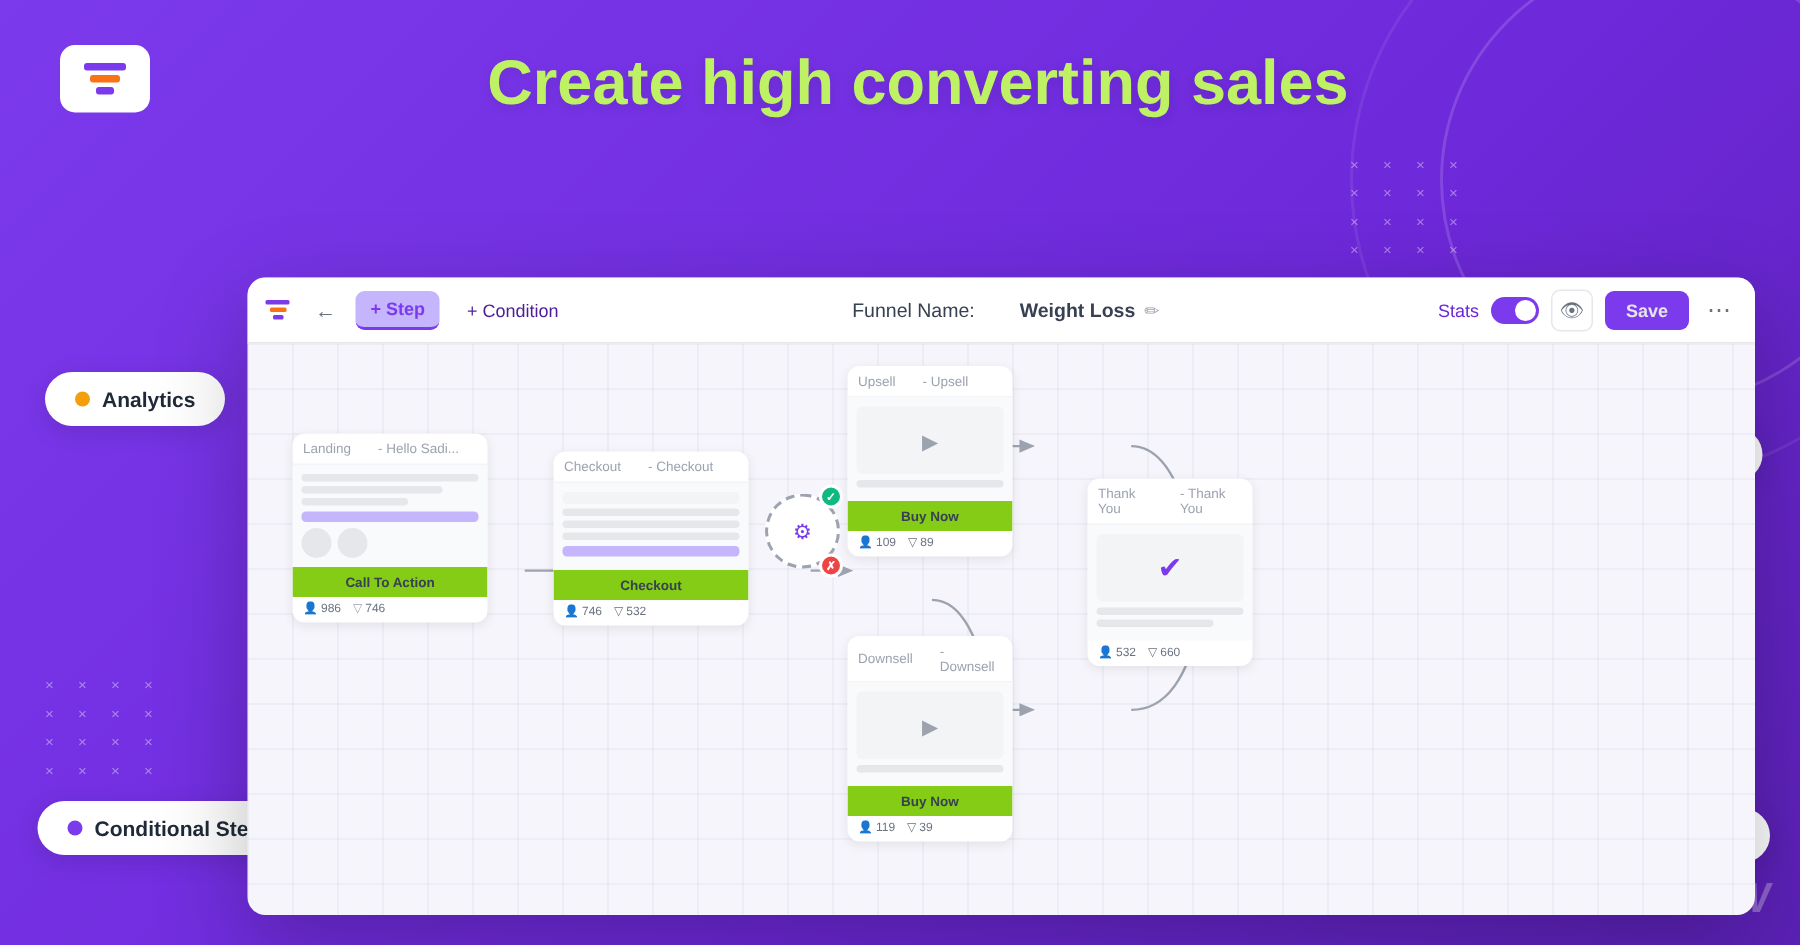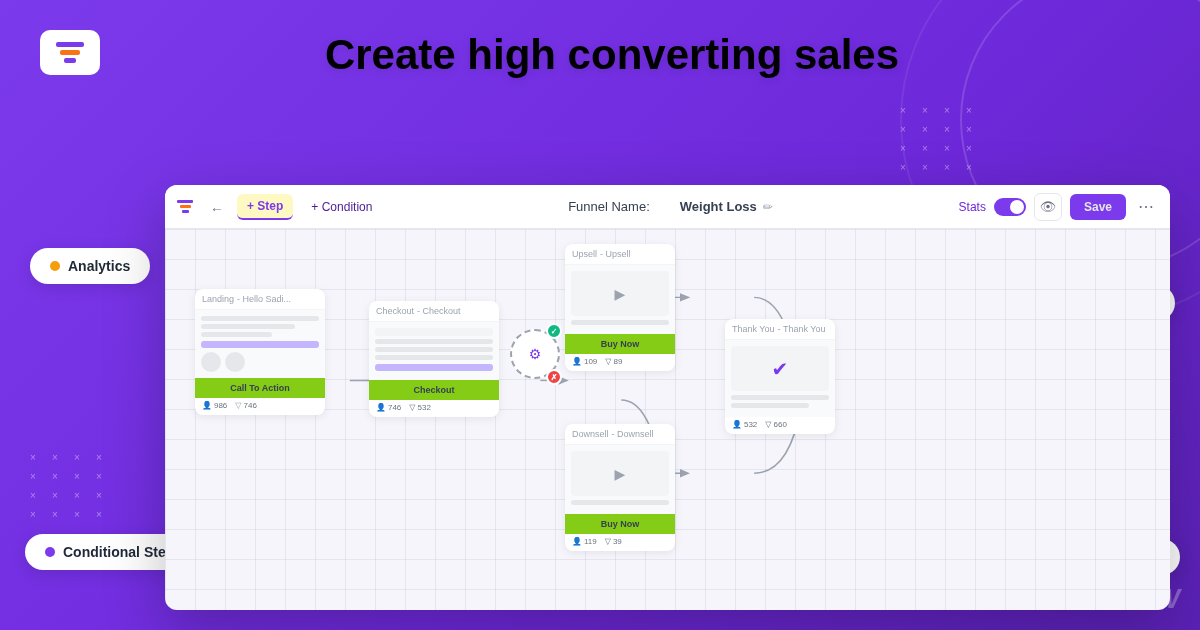--- a/index.html
+++ b/index.html
@@ -88,21 +88,21 @@
     .logo-funnel div:nth-child(3) { width: 12px; height: 5px; background: #7c3aed; }
 
     
     .headline {
       position: absolute;
       top: 30px;
       left: 0; right: 0;
       text-align: center;
     }
     .headline h1 {
-      color: #000000;
+      color: #bef264;
       font-size: 42px;
       font-weight: 800;
       line-height: 1.2;
       text-shadow: 0 2px 8px rgba(0,0,0,0.1);
       padding-left: 24px;
     }
 
     
     .watermark {
       position: absolute;
@@ -158,21 +158,21 @@
     .toolbar-btn {
       display: flex; align-items: center; gap: 4px;
       padding: 5px 10px;
       border-radius: 6px;
       font-size: 12px;
       cursor: pointer;
       border: none;
       background: none;
     }
     .toolbar-btn.active {
-      background: #fef9c3;
+      background: #c4b5fd;
       color: #7c3aed;
       font-weight: 600;
       border-bottom: 2px solid #7c3aed;
     }
     .toolbar-btn.secondary { color: #4c1d95; }
 
     .toolbar-center {
       flex: 1;
       display: flex;
       align-items: center;
@@ -277,21 +277,21 @@
     }
 
     .node-header {
       padding: 5px 7px;
       font-size: 9px;
       font-weight: 600;
       color: #374151;
       border-bottom: 1px solid #f3f4f6;
       display: flex;
       align-items: center;
-      gap: 3px;
+      gap: 18px;
     }
     .node-header span { color: #9ca3af; font-weight: 400; }
 
     .node-preview {
       padding: 6px;
       background: #f9fafb;
     }
     .preview-bar {
       height: 5px;
       background: #e5e7eb;

